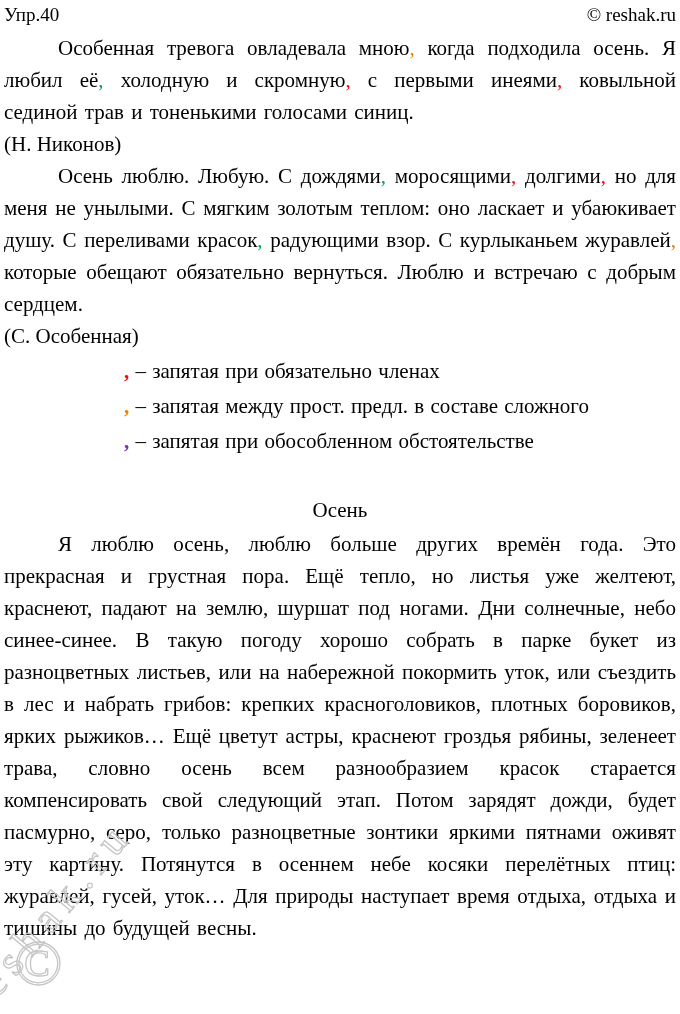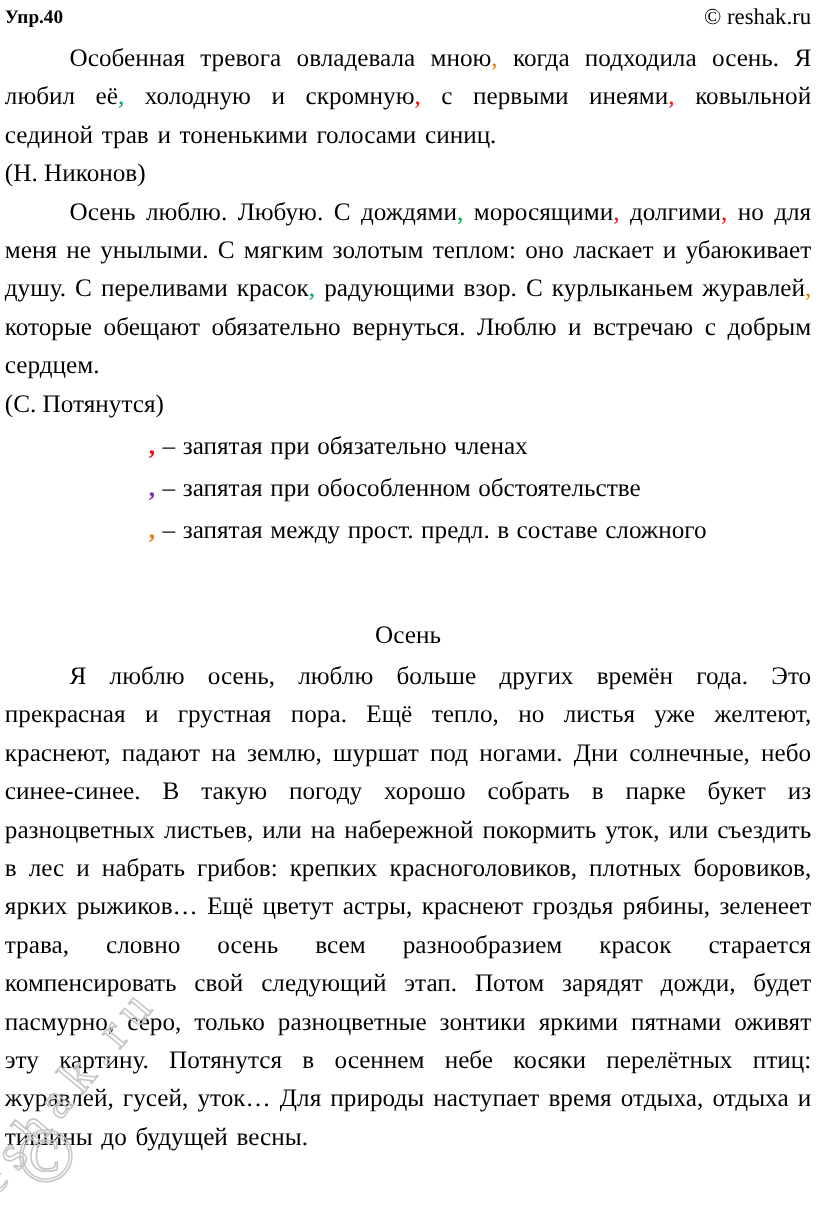--- a/index.html
+++ b/index.html
@@ -17,38 +17,38 @@
     padding: 2px 4px 0 4px;
     font-size: 21px;
     line-height: 32px;
   }
   .header {
     display: flex;
     justify-content: space-between;
     align-items: flex-start;
     margin-bottom: 4px;
   }
-  .ex { font-weight: bold; font-size: 16px; line-height: 26px; }
+  .ex { font-weight: normal; font-size: 19px; line-height: 26px; }
   .cr { font-size: 19px; line-height: 26px; }
   .para {
     text-align: justify;
     word-spacing: 2px;
     margin: 0;
   }
   .para.indent { text-indent: 54px; }
   .attribution {
     text-align: left;
     margin: 0;
   }
   .note-first { text-align: left; word-spacing: 1px; }
   .note-cont  { text-align: left; margin-left: 120px; margin-top: 3px; word-spacing: 1px; }
   .note-first .comma, .note-cont .comma { font-weight: bold; }
   .center-title {
     text-align: center;
-    margin-top: 56px;
+    margin-top: 37px;
     margin-bottom: 2px;
   }
   
   .wm {
     position: absolute;
     left: 0; top: 855px;
     width: 250px; height: 159px;
     pointer-events: none;
     z-index: 2;
   }
@@ -77,24 +77,24 @@
 
 <div class="page">
   <div class="header">
     <div class="ex">Упр.40</div>
     <div class="cr">© reshak.ru</div>
   </div>
   <div>
       <div class="para indent"><span>Особенная тревога овладевала мною</span><span class="comma" style="color: rgb(232, 130, 12);">,</span><span> когда подходила осень. Я любил её</span><span class="comma" style="color: rgb(0, 166, 80);">,</span><span> холодную и скромную</span><span class="comma" style="color: rgb(242, 13, 13);">,</span><span> с первыми инеями</span><span class="comma" style="color: rgb(242, 13, 13);">,</span><span> ковыльной сединой трав и тоненькими голосами синиц.</span></div>
       <div class="attribution">(Н. Никонов)</div>
       <div class="para indent"><span>Осень люблю. Любую. С дождями</span><span class="comma" style="color: rgb(0, 166, 80);">,</span><span> моросящими</span><span class="comma" style="color: rgb(242, 13, 13);">,</span><span> долгими</span><span class="comma" style="color: rgb(242, 13, 13);">,</span><span> но для меня не унылыми. С мягким золотым теплом: оно ласкает и убаюкивает душу. С переливами красок</span><span class="comma" style="color: rgb(0, 166, 80);">,</span><span> радующими взор. С курлыканьем журавлей</span><span class="comma" style="color: rgb(232, 130, 12);">,</span><span> которые обещают обязательно вернуться. Люблю и встречаю с добрым сердцем.</span></div>
-      <div class="attribution">(С. Потянутся)</div>
+      <div class="attribution">(С. Особенная)</div>
       <div class="para note-cont"><span class="comma" style="color: rgb(242, 13, 13);">,</span><span> – запятая при обязательно членах</span></div>
+      <div class="para note-cont"><span class="comma" style="color: rgb(232, 130, 12);">,</span><span> – запятая между прост. предл. в составе сложного</span></div>
       <div class="para note-cont"><span class="comma" style="color: rgb(123, 47, 191);">,</span><span> – запятая при обособленном обстоятельстве</span></div>
-      <div class="para note-cont"><span class="comma" style="color: rgb(232, 130, 12);">,</span><span> – запятая между прост. предл. в составе сложного</span></div>
       <div class="center-title">Осень</div>
       <div class="para indent"><span>Я люблю осень, люблю больше других времён года. Это прекрасная и грустная пора. Ещё тепло, но листья уже желтеют, краснеют, падают на землю, шуршат под ногами. Дни солнечные, небо синее-синее. В такую погоду хорошо собрать в парке букет из разноцветных листьев, или на набережной покормить уток, или съездить в лес и набрать грибов: крепких красноголовиков, плотных боровиков, ярких рыжиков… Ещё цветут астры, краснеют гроздья рябины, зеленеет трава, словно осень всем разнообразием красок старается компенсировать свой следующий этап. Потом зарядят дожди, будет пасмурно, серо, только разноцветные зонтики яркими пятнами оживят эту картину. Потянутся в осеннем небе косяки перелётных птиц: журавлей, гусей, уток… Для природы наступает время отдыха, отдыха и тишины до будущей весны.</span></div>
     </div>
 </div>
 
 <div class="wm">
   <span class="wm-c">©</span>
   <span class="wm-t">reshak.ru</span>
 </div>
 

